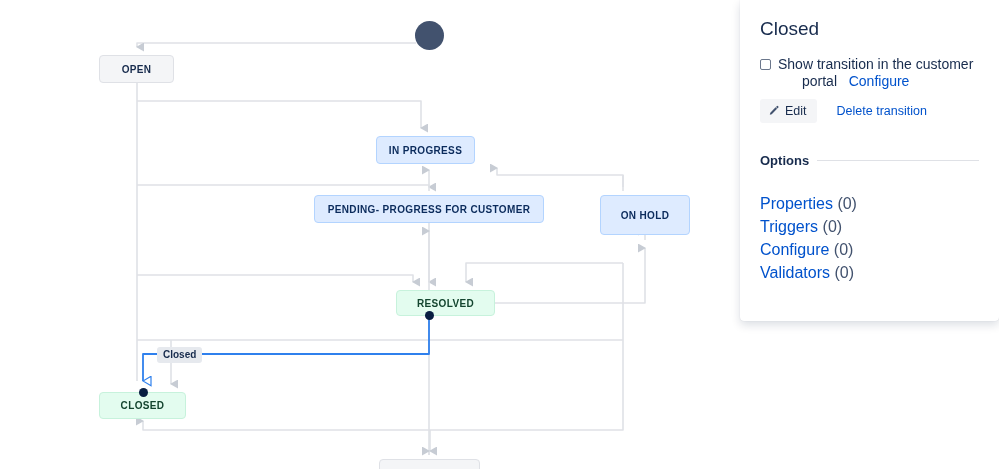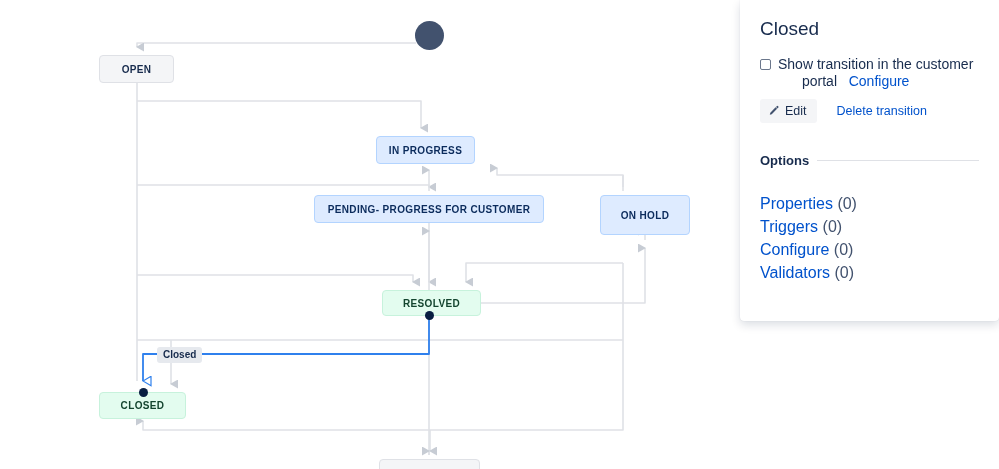--- a/index.html
+++ b/index.html
@@ -219,21 +219,21 @@
   </div>
 
   <div class="node blue" style="left:314px;top:195px;width:230px;height:28px;">
     <span>PENDING- PROGRESS FOR CUSTOMER</span>
   </div>
 
   <div class="node blue" style="left:600px;top:195px;width:90px;height:40px;">
     <span>ON HOLD</span>
   </div>
 
-  <div class="node green" style="left:382px;top:290px;width:99px;height:26px;">
+  <div class="node green" style="left:396px;top:290px;width:99px;height:26px;">
     <span>RESOLVED</span>
   </div>
 
   <div class="node green" style="left:99px;top:392px;width:87px;height:27px;">
     <span>CLOSED</span>
   </div>
 
   <div class="node grey" style="left:379px;top:459px;width:101px;height:28px;">
     <span></span>
   </div>

